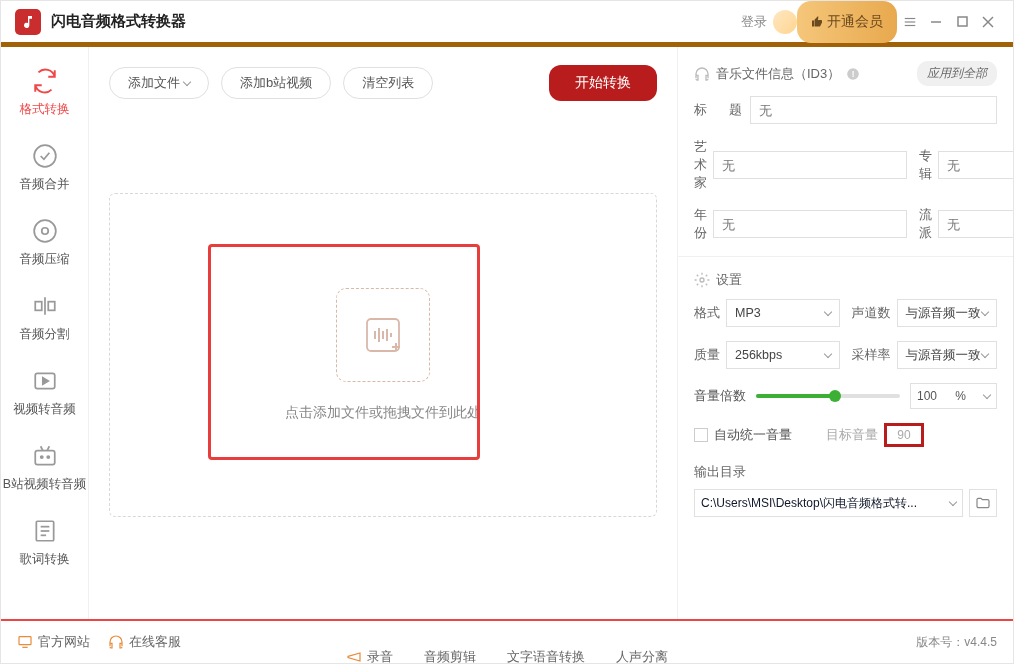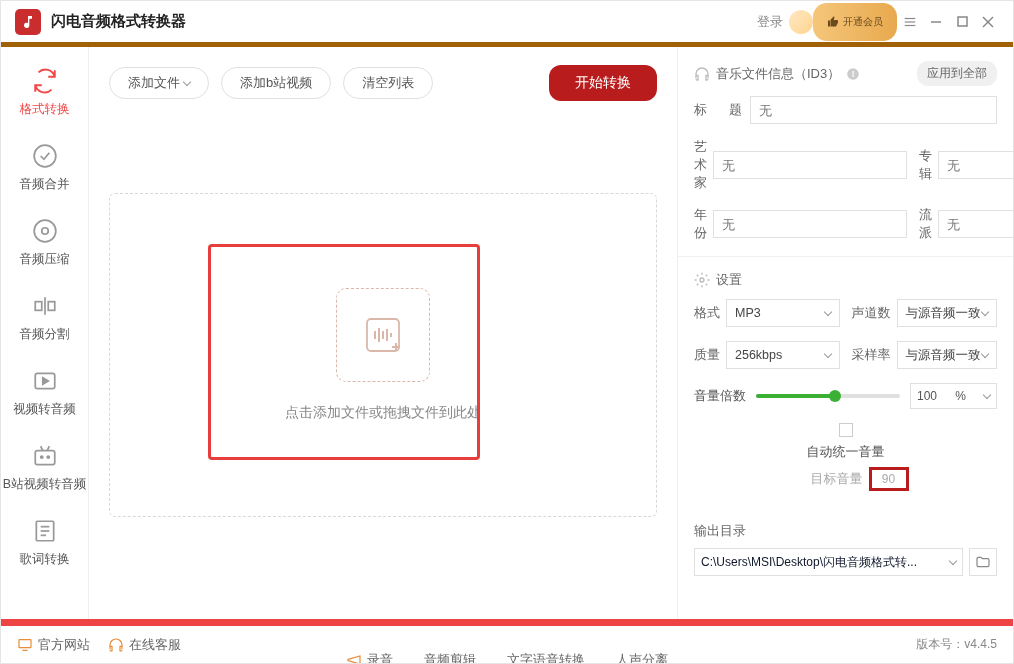--- a/index.html
+++ b/index.html
@@ -5,21 +5,21 @@
 * { margin: 0; padding: 0; box-sizing: border-box; font-family: "Microsoft YaHei", "PingFang SC", sans-serif; }
 body { background: #fff; width: 1014px; height: 664px; overflow: hidden; border: 1px solid #e5e5e5; }
 
 
 .titlebar { height: 46px; display: flex; align-items: center; padding: 0 12px 0 14px; border-bottom: 5px solid #a16207; }
 .app-logo { width: 26px; height: 26px; background: #c92d2d; border-radius: 5px; display: flex; align-items: center; justify-content: center; margin-right: 10px; }
 .app-title { font-size: 15px; font-weight: 600; color: #222; flex: 1; }
 .titlebar-right { display: flex; align-items: center; gap: 0; }
 .login-area { display: flex; align-items: center; gap: 6px; color: #888; font-size: 13px; cursor: pointer; }
 .avatar { width: 24px; height: 24px; background: linear-gradient(135deg,#ffe7c2,#ffd590); border-radius: 50%; }
-.vip-btn { background: linear-gradient(90deg,#f5c67a,#e8a94e); color: #6b4a1f; font-size: 10px; padding: 12px 14px; border-radius: 14px; border: none; cursor: pointer; display: flex; align-items: center; gap: 4px; }
+.vip-btn { background: linear-gradient(90deg,#f5c67a,#e8a94e); color: #6b4a1f; font-size: 14px; padding: 12px 14px; border-radius: 14px; border: none; cursor: pointer; display: flex; align-items: center; gap: 4px; }
 .win-btn { width: 26px; height: 26px; display: flex; align-items: center; justify-content: center; cursor: pointer; color: #888; }
 
 
 .main { display: flex; height: 572px; }
 .sidebar { width: 88px; border-right: 1px solid #f0f0f0; padding-top: 10px; }
 .side-item { text-align: center; padding: 10px 0 14px; cursor: pointer; font-size: 12.5px; color: #555; }
 .side-item.active { color: #f04747; }
 .side-icon { width: 28px; height: 28px; margin: 0 auto 6px; display: flex; align-items: center; justify-content: center; }
 .content { flex: 1; display: flex; }
 
@@ -31,44 +31,44 @@
 .dropzone-outer { border: 1px dashed #d8d8d8; border-radius: 6px; height: 324px; position: relative; margin-top: 92px; display: flex; align-items: center; justify-content: center; }
 .dropzone-highlight { position: absolute; top: 50px; left: 98px; width: 272px; height: 216px; border: 3px solid #e83d3d; border-radius: 4px; pointer-events: none; }
 .dropzone-inner { text-align: center; }
 .file-icon-box { width: 94px; height: 94px; border: 1.5px dashed #d9b8aa; border-radius: 10px; margin: 0 auto 22px; display: flex; align-items: center; justify-content: center; }
 .drop-text { color: #888; font-size: 14px; }
 
 
 .rightpanel { width: 336px; border-left: 1px solid #f0f0f0; padding: 0 16px; font-size: 13px; color: #555; }
 .rp-section-head { display: flex; align-items: center; gap: 6px; padding: 14px 0 10px; color: #666; }
 .rp-section-head .spacer { flex: 1; }
-.apply-all { background: #f0f0f0; border: none; border-radius: 11px; padding: 4px 10px; font-size: 12px; color: #666; cursor: pointer; }
+.apply-all { background: #f0f0f0; border: none; border-radius: 11px; padding: 4px 10px; font-size: 12px; color: #666; cursor: pointer; font-style: italic; }
 .field-row { display: flex; align-items: center; gap: 8px; margin-bottom: 14px; }
 .field-row label { width: 48px; text-align: justify; text-align-last: justify; color: #666; font-size: 13px; }
 .field-input { flex: 1; border: 1px solid #e0e0e0; height: 28px; padding: 0 8px; color: #bbb; font-size: 13px; }
 .field-pair { display: flex; gap: 12px; margin-bottom: 14px; }
 .field-pair .half { flex: 1; display: flex; align-items: center; gap: 6px; }
 .field-pair label { color: #666; font-size: 13px; }
 .divider { height: 1px; background: #f0f0f0; margin: 4px -16px 0; }
 .select-box { flex: 1; border: 1px solid #e0e0e0; height: 28px; padding: 0 8px; display: flex; align-items: center; justify-content: space-between; color: #444; font-size: 12.5px; cursor: pointer; }
 .vol-row { display: flex; align-items: center; gap: 10px; margin: 14px 0; }
 .slider { flex: 1; height: 4px; background: #e0e0e0; border-radius: 2px; position: relative; }
 .slider-fill { position: absolute; left: 0; top: 0; height: 100%; width: 55%; background: #3cb034; border-radius: 2px; }
 .slider-thumb { position: absolute; left: 55%; top: 50%; width: 12px; height: 12px; background: #3cb034; border-radius: 50%; transform: translate(-50%,-50%); }
 .vol-val { border: 1px solid #e0e0e0; height: 26px; width: 87px; display: flex; align-items: center; justify-content: space-between; padding: 0 6px; font-size: 12px; }
-.checkbox-row { display: flex; align-items: center; gap: 6px; margin-bottom: 31px; flex-direction: column; }
+.checkbox-row { display: flex; align-items: center; gap: 6px; margin-bottom: 16px; }
 .chk { width: 14px; height: 14px; border: 1px solid #ccc; }
 .target-vol { margin-left: 28px; color: #aaa; display: flex; align-items: center; gap: 6px; }
 .target-vol .mini-input { border: 3px solid #b91c1c; width: 40px; height: 24px; text-align: center; color: #aaa; font-size: 12px; }
 .outdir-row { display: flex; align-items: center; gap: 6px; }
 .outdir-input { flex: 1; border: 1px solid #e0e0e0; height: 28px; padding: 0 6px; font-size: 12px; color: #0f172a; display: flex; align-items: center; justify-content: space-between; }
 .folder-btn { width: 28px; height: 28px; border: 1px solid #e0e0e0; display: flex; align-items: center; justify-content: center; cursor: pointer; }
 
 
-.footer { height: 44px; border-top: 7px solid #ef4444; display: flex; align-items: center; padding: 0 16px; font-size: 13px; color: #666; gap: 18px; }
+.footer { height: 44px; border-top: 2px solid #ef4444; display: flex; align-items: center; padding: 0 16px; font-size: 13px; color: #666; gap: 18px; }
 .footer .link { display: flex; align-items: center; gap: 5px; cursor: pointer; }
 .footer .center-links { position: absolute; left: 50%; transform: translateX(-50%); display: flex; gap: 31px; margin-top: 30px; }
 .footer .version { margin-left: auto; color: #888; font-size: 12px; }
 
 .chevron { border: solid #999; border-width: 0 1.5px 1.5px 0; display: inline-block; padding: 2.5px; transform: rotate(45deg); margin-top: -3px; }
 </style>
 </head>
 <body>
 
 <div class="titlebar">

